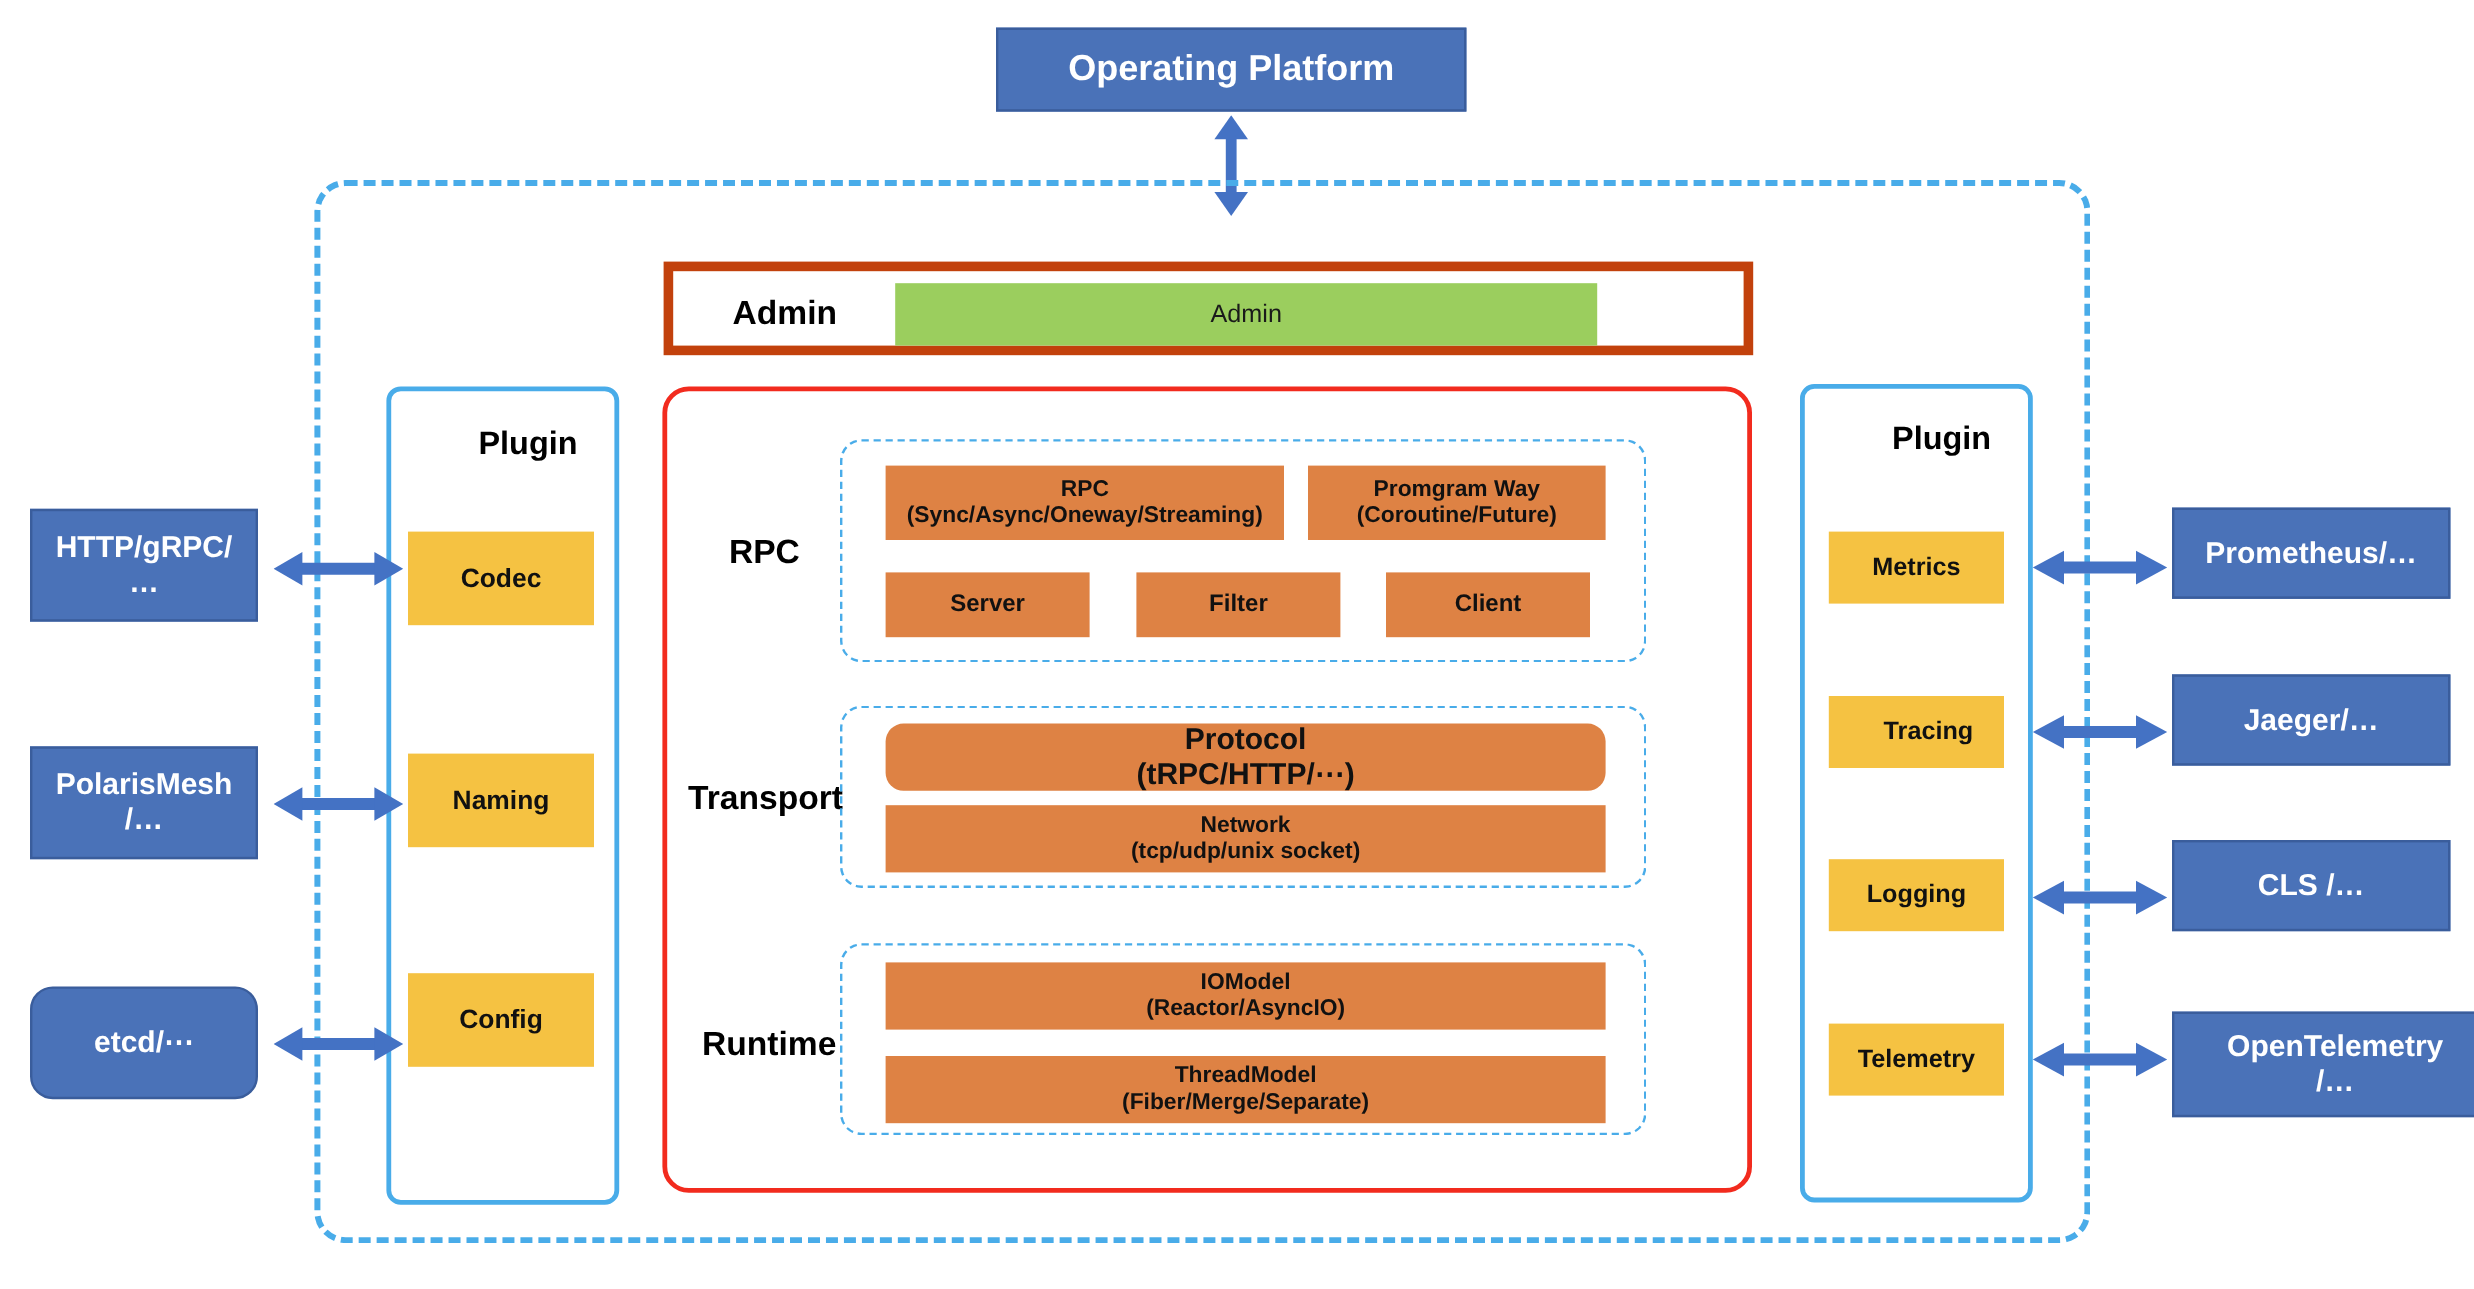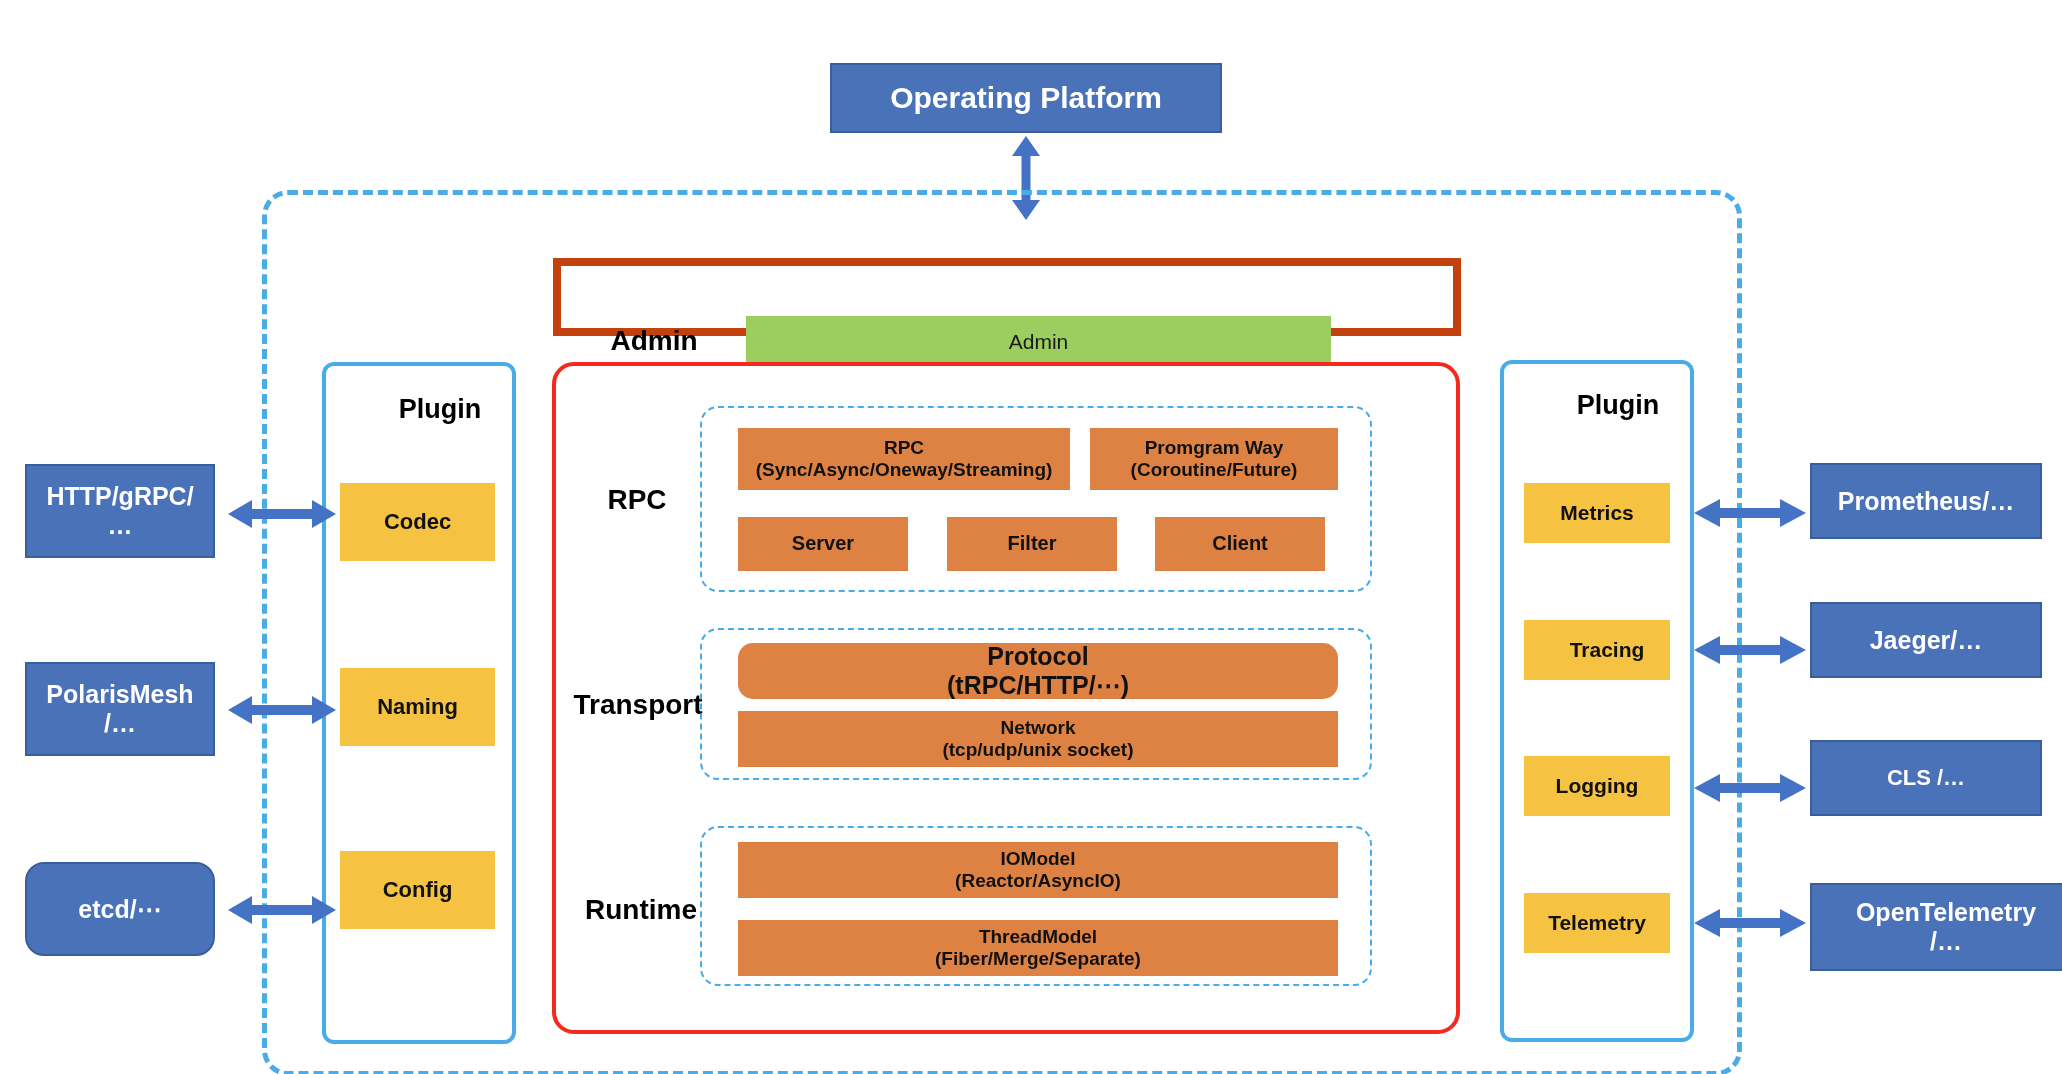--- a/index.html
+++ b/index.html
@@ -13,21 +13,21 @@
   }
   #stage {
     position: relative;
     width: 2062px;
     height: 1074px;
     background: #ffffff;
     overflow: hidden;
   }
 
   
-  .abs { position: absolute; box-sizing: border-box; margin-top: 40px; }
+  .abs { position: absolute; box-sizing: border-box; }
 
   .ctr {
     display: flex;
     align-items: center;
     justify-content: center;
     text-align: center;
     line-height: 1.16;
   }
 
   
@@ -223,21 +223,21 @@
   </div>
 
   <div class="abs extbox ctr" style="left:1810px; top:423px; width:232px; height:76px; font-size:25px;">
     <span>Prometheus/…</span>
   </div>
 
   <div class="abs extbox ctr" style="left:1810px; top:562px; width:232px; height:76px; font-size:25px;">
     <span>Jaeger/…</span>
   </div>
 
-  <div class="abs extbox ctr" style="left:1810px; top:700px; width:232px; height:76px; font-size:22px;">
+  <div class="abs extbox ctr" style="left:1810px; top:700px; width:232px; height:76px; font-size:25px;">
     <span>CLS /…</span>
   </div>
 
   <div class="abs extbox ctr" style="left:1810px; top:843px; width:272px; height:88px; font-size:25px;">
     <div>
       <div>OpenTelemetry</div>
       <div>/…</div>
     </div>
   </div>
 

